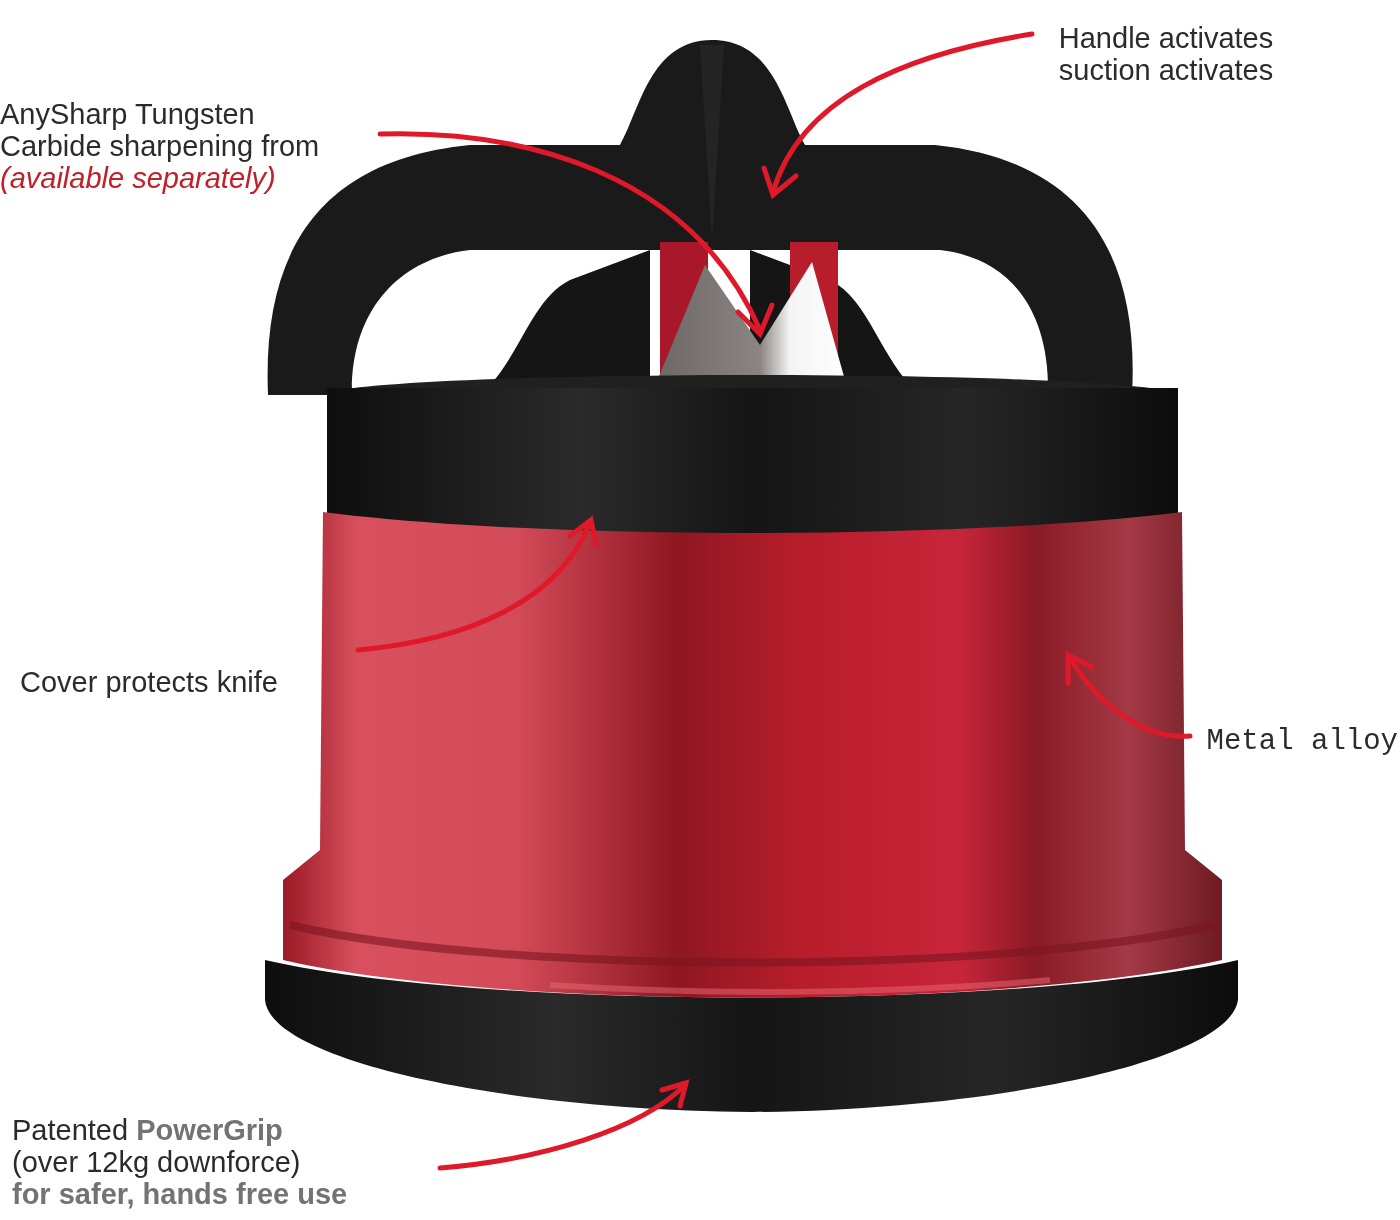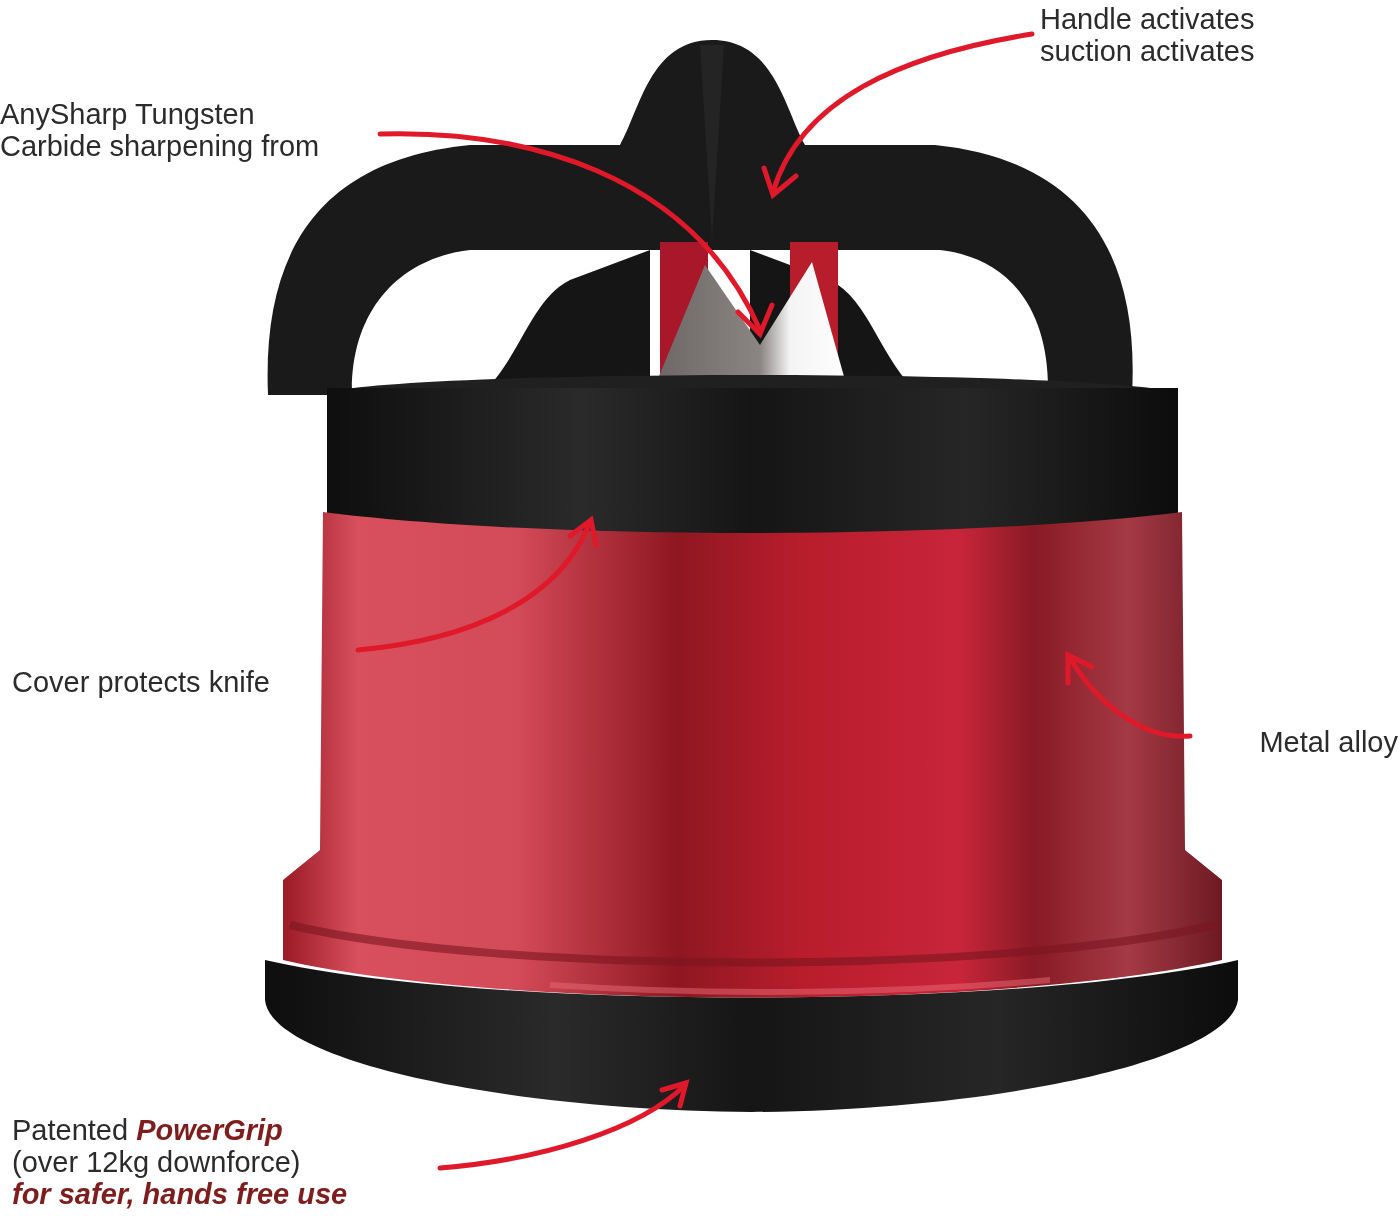--- a/index.html
+++ b/index.html
@@ -3,25 +3,25 @@
 <meta charset="utf-8">
 <style>
   html, body { margin:0; padding:0; background:#ffffff; }
   body { width:1400px; height:1220px; position:relative; overflow:hidden;
          font-family:"Liberation Sans", sans-serif; color:#2a2a2a; }
   .stage { position:absolute; left:0; top:0; width:1400px; height:1220px; }
   svg.product { position:absolute; left:0; top:0; }
   .label { position:absolute; font-size:29px; line-height:32px; color:#2b2b2b; font-weight:300; }
   .label .line { display:block; white-space:nowrap; }
   .italic-red { color:#c0202a; font-style:italic; }
-  .bold-red { color:#7f1d1d; font-weight:bold;font-style:italic; }
+  .bold-red { color:#737373; font-weight:bold; }
   #label-tools { left:0; top:98px; }
-  #label-handle { left:1040px; top:3px; text-align:left; width:252px; }
-  #label-cover { left:12px; top:666px;text-align:center; }
-  #label-metal { left:1180px; top:726px; text-align:right; width:218px; }
+  #label-handle { left:1040px; top:22px; text-align:center; width:252px; }
+  #label-cover { left:20px; top:666px;text-align:center; }
+  #label-metal { left:1180px; top:726px; text-align:right; width:218px;font-family:Liberation Mono, monospace; }
   #label-grip { left:12px; top:1114px; }
 </style>
 </head>
 <body>
 
 <div class="stage">
 
   <svg class="product" width="1400" height="1220" viewBox="0 0 1400 1220">
     <defs>
       <linearGradient id="redBody" x1="0" x2="1" y1="0" y2="0">
@@ -111,20 +111,21 @@
       <path d="M 1068 683 L 1068 655 L 1092 667"></path>
 
       <path d="M 440 1168 C 540 1160, 640 1130, 685 1085"></path>
       <path d="M 662 1090 L 686 1083 L 680 1106"></path>
     </g>
   </svg>
 
   <div class="label" id="label-tools">
     <span class="line">AnySharp Tungsten</span>
     <span class="line">Carbide sharpening from</span>
+    <span class="line italic-red">(available separately)</span>
   </div>
 
   <div class="label" id="label-handle">
     <span class="line">Handle activates</span>
     <span class="line">suction activates</span>
   </div>
 
   <div class="label" id="label-cover">
     <span class="line">Cover protects knife</span>
   </div>

